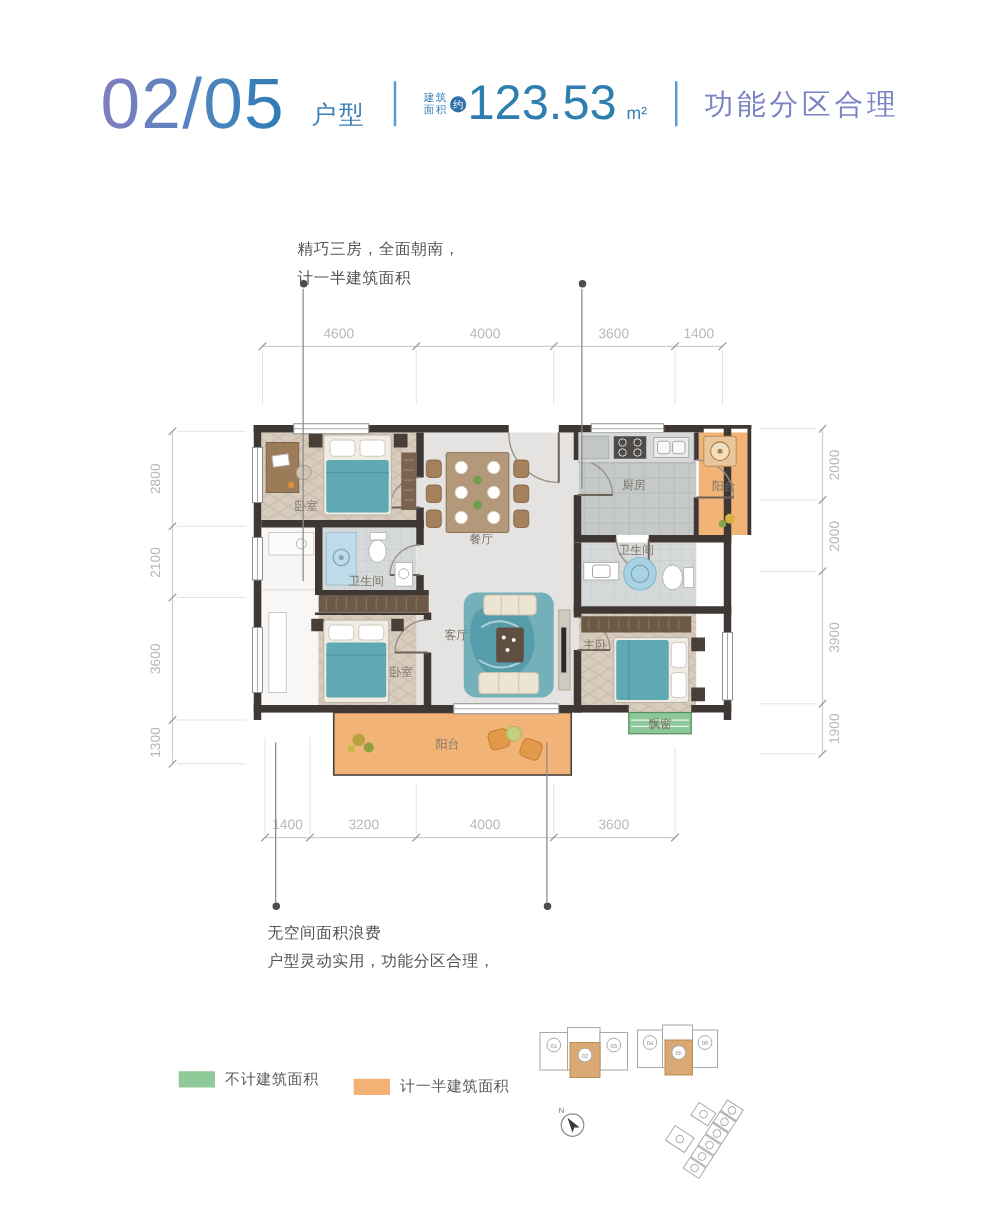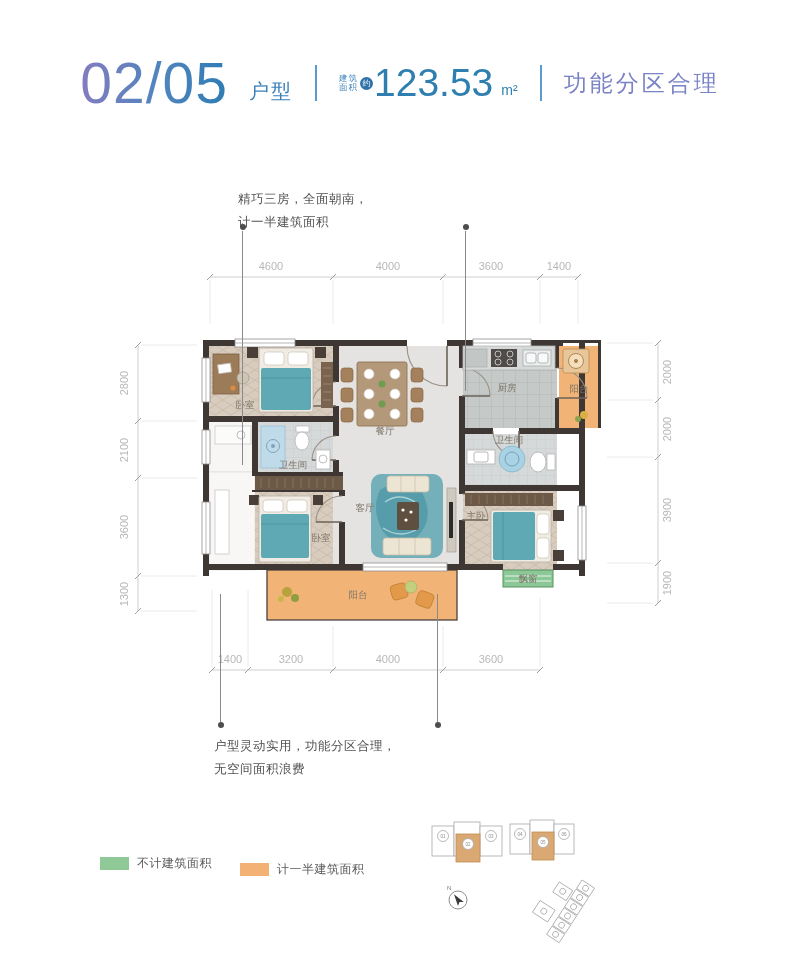--- a/index.html
+++ b/index.html
@@ -26,21 +26,21 @@
   .callout-dot{position:absolute;width:6px;height:6px;border-radius:50%;background:#4d4d4d;z-index:6;}
   .callout-line{position:absolute;width:1px;background:#8a8a8a;z-index:5;}
 
   
   .plan{position:absolute;left:95px;top:250px;width:610px;height:440px;z-index:1;}
   .dim-text{font-size:11px;fill:#b8b8b8;}
   .room-label{font-size:9.5px;fill:#7d7468;}
 
   
   .legend{position:absolute;left:100px;top:848px;display:flex;align-items:center;z-index:3;}
-  .legend-item{display:flex;align-items:center;}
+  .legend-item{display:flex;align-items:center;margin-left:43px;}
   .legend-item + .legend-item{margin-left:28px;margin-top:13px;}
   .swatch{width:29px;height:13px;margin-right:8px;}
   .legend-label{font-size:12px;color:#5a5a5a;letter-spacing:.5px;}
 
   
   .keyplan{position:absolute;left:424px;top:814px;width:210px;height:145px;z-index:3;}
   .kp-num{font-size:4.5px;fill:#8a8a8a;}
 </style>
 </head>
 <body>
@@ -64,22 +64,22 @@
     </div>
     <div class="vdiv"></div>
     <span class="rooms-summary">功能分区合理</span>
   </div>
 
   <div class="ann" style="left:238px;top:188px;">
     <div>精巧三房，全面朝南，</div>
     <div>计一半建筑面积</div>
   </div>
   <div class="ann" style="left:214px;top:735px;">
+    <div>无空间面积浪费</div>
     <div>户型灵动实用，功能分区合理，</div>
-    <div>无空间面积浪费</div>
   </div>
 
   <div class="callout-dot" style="left:240px;top:224px;"></div>
   <div class="callout-line" style="left:242px;top:231px;height:234px;"></div>
   <div class="callout-dot" style="left:463px;top:224px;"></div>
   <div class="callout-line" style="left:465px;top:231px;height:160px;"></div>
   <div class="callout-dot" style="left:218px;top:722px;"></div>
   <div class="callout-line" style="left:220px;top:594px;height:128px;"></div>
   <div class="callout-dot" style="left:435px;top:722px;"></div>
   <div class="callout-line" style="left:437px;top:594px;height:128px;"></div>

